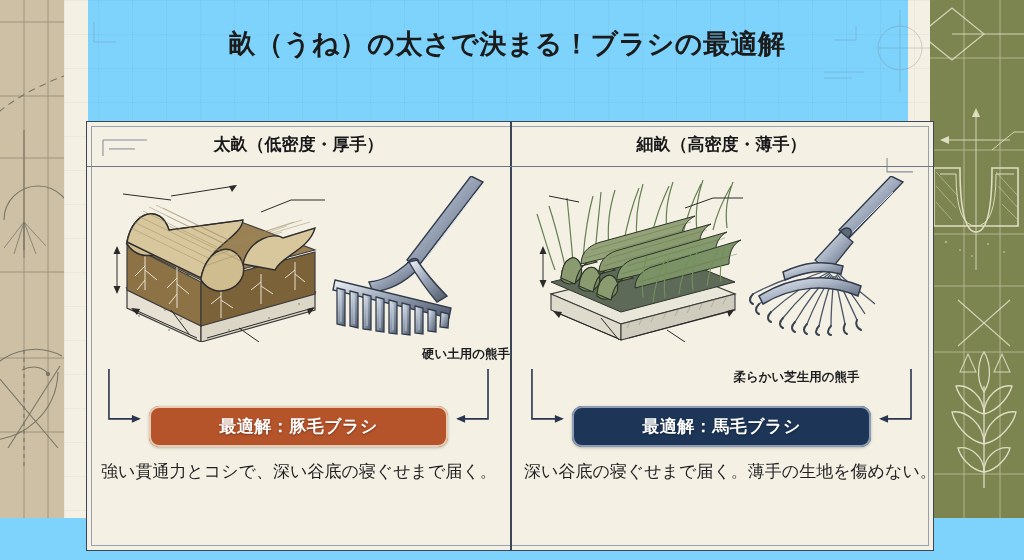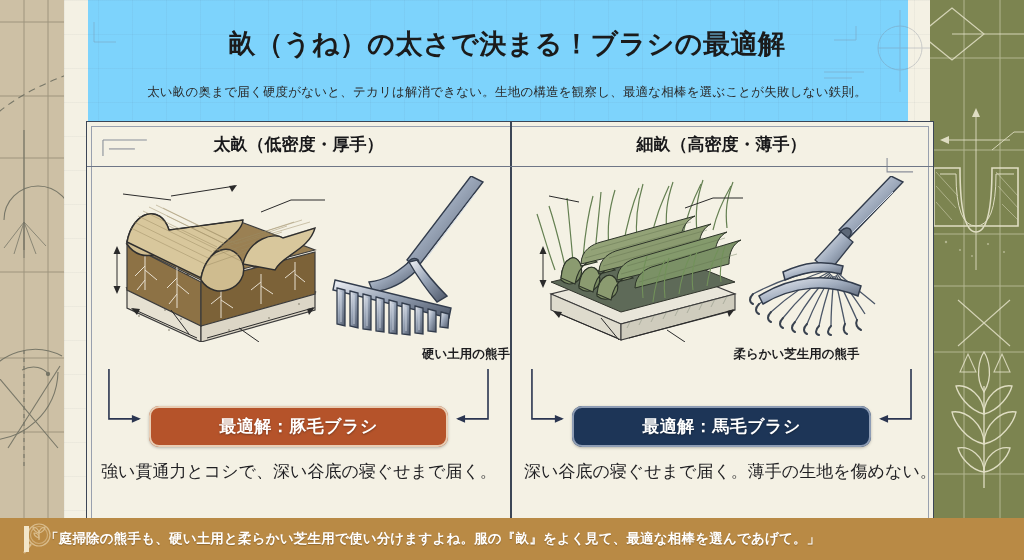--- a/index.html
+++ b/index.html
@@ -82,21 +82,21 @@
     display: flex; align-items: center; justify-content: center;
   }
   .illus-row svg { display: block; }
 
   .rake-label {
     position: absolute; top: 224px; left: 0; right: 0;
     text-align: center; font-size: 12.5px; font-weight: bold; color: #1d1d1f;
     white-space: nowrap;
   }
   .rake-label.left-shift  { left: 150px; right: 0; text-align: right; }
-  .rake-label.right-shift { left: 150px; right: 0; }
+  .rake-label.right-shift { left: 150px; right: 0; margin-top: 23px; }
 
   
   .arrow-layer { position: absolute; left: 0; right: 0; top: 245px; height: 70px; }
   .arrow-layer svg { position: absolute; inset: 0; }
 
   .banner {
     position: absolute; left: 62px; right: 62px; top: 284px; height: 41px;
     display: flex; align-items: center; justify-content: center;
     border-radius: 10px;
     font-size: 17px; font-weight: bold; color: #fff;
@@ -244,21 +244,20 @@
       <line x1="814" y1="48" x2="866" y2="48"></line>
       <line x1="836" y1="10" x2="836" y2="92"></line>
       <path d="M770 40 l 22 0 l 0 -14"></path>
       <line x1="760" y1="72" x2="800" y2="72"></line>
       <line x1="760" y1="78" x2="788" y2="78"></line>
       <path d="M30 22 l 0 20 l 22 0"></path>
     </g>
   </svg>
 
   <div class="title">畝（うね）の太さで決まる！ブラシの最適解</div>
-  <div class="subtitle">太い畝の奥まで届く硬度がないと、テカリは解消できない。生地の構造を観察し、最適な相棒を選ぶことが失敗しない鉄則。</div>
 
   <div class="frame">
     <div class="frame-divider"></div>
 
     <svg style="position:absolute;inset:0" viewBox="0 0 848 379" preserveAspectRatio="none">
       <g stroke="#6f7787" stroke-width="1.1" fill="none" opacity=".8">
         <path d="M16 18 l 44 0"></path>
         <path d="M16 18 l 0 16"></path>
         <path d="M22 27 l 26 0"></path>
         <path d="M828 50 l -26 0 l 0 -14"></path>
@@ -569,29 +568,14 @@
             <path d="M370 52 l 9 -4 l 0 8 z" fill="#2a3550" stroke="none"></path>
           </g>
         </svg>
       </div>
 
       <div class="banner banner-navy">最適解：馬毛ブラシ</div>
       <div class="panel-caption">深い谷底の寝ぐせまで届く。薄手の生地を傷めない。</div>
     </div>
   </div>
 
-  <div class="quote-bar">
-    <svg class="seal" viewBox="0 0 36 36">
-      <g stroke="#f3e6c8" stroke-width="1.2" fill="none">
-        <circle cx="17" cy="15" r="11"></circle>
-        <circle cx="17" cy="15" r="8.5" opacity=".7"></circle>
-        <line x1="9" y1="24" x2="2" y2="33" stroke-width="2.2"></line>
-        <path d="M17 20 L 17 11"></path>
-        <path d="M17 13 C 13 12 11 9 11 7 C 14 7 17 10 17 13 Z"></path>
-        <path d="M17 13 C 21 12 23 9 23 7 C 20 7 17 10 17 13 Z"></path>
-        <path d="M17 18 C 14 17 12 15 12 13 C 15 13 17 15 17 18 Z"></path>
-      </g>
-    </svg>
-    <div class="quote-accent"></div>
-    <div class="quote-text">「庭掃除の熊手も、硬い土用と柔らかい芝生用で使い分けますよね。服の『畝』をよく見て、最適な相棒を選んであげて。」</div>
-  </div>
 
 </div>
 
 </body></html>

